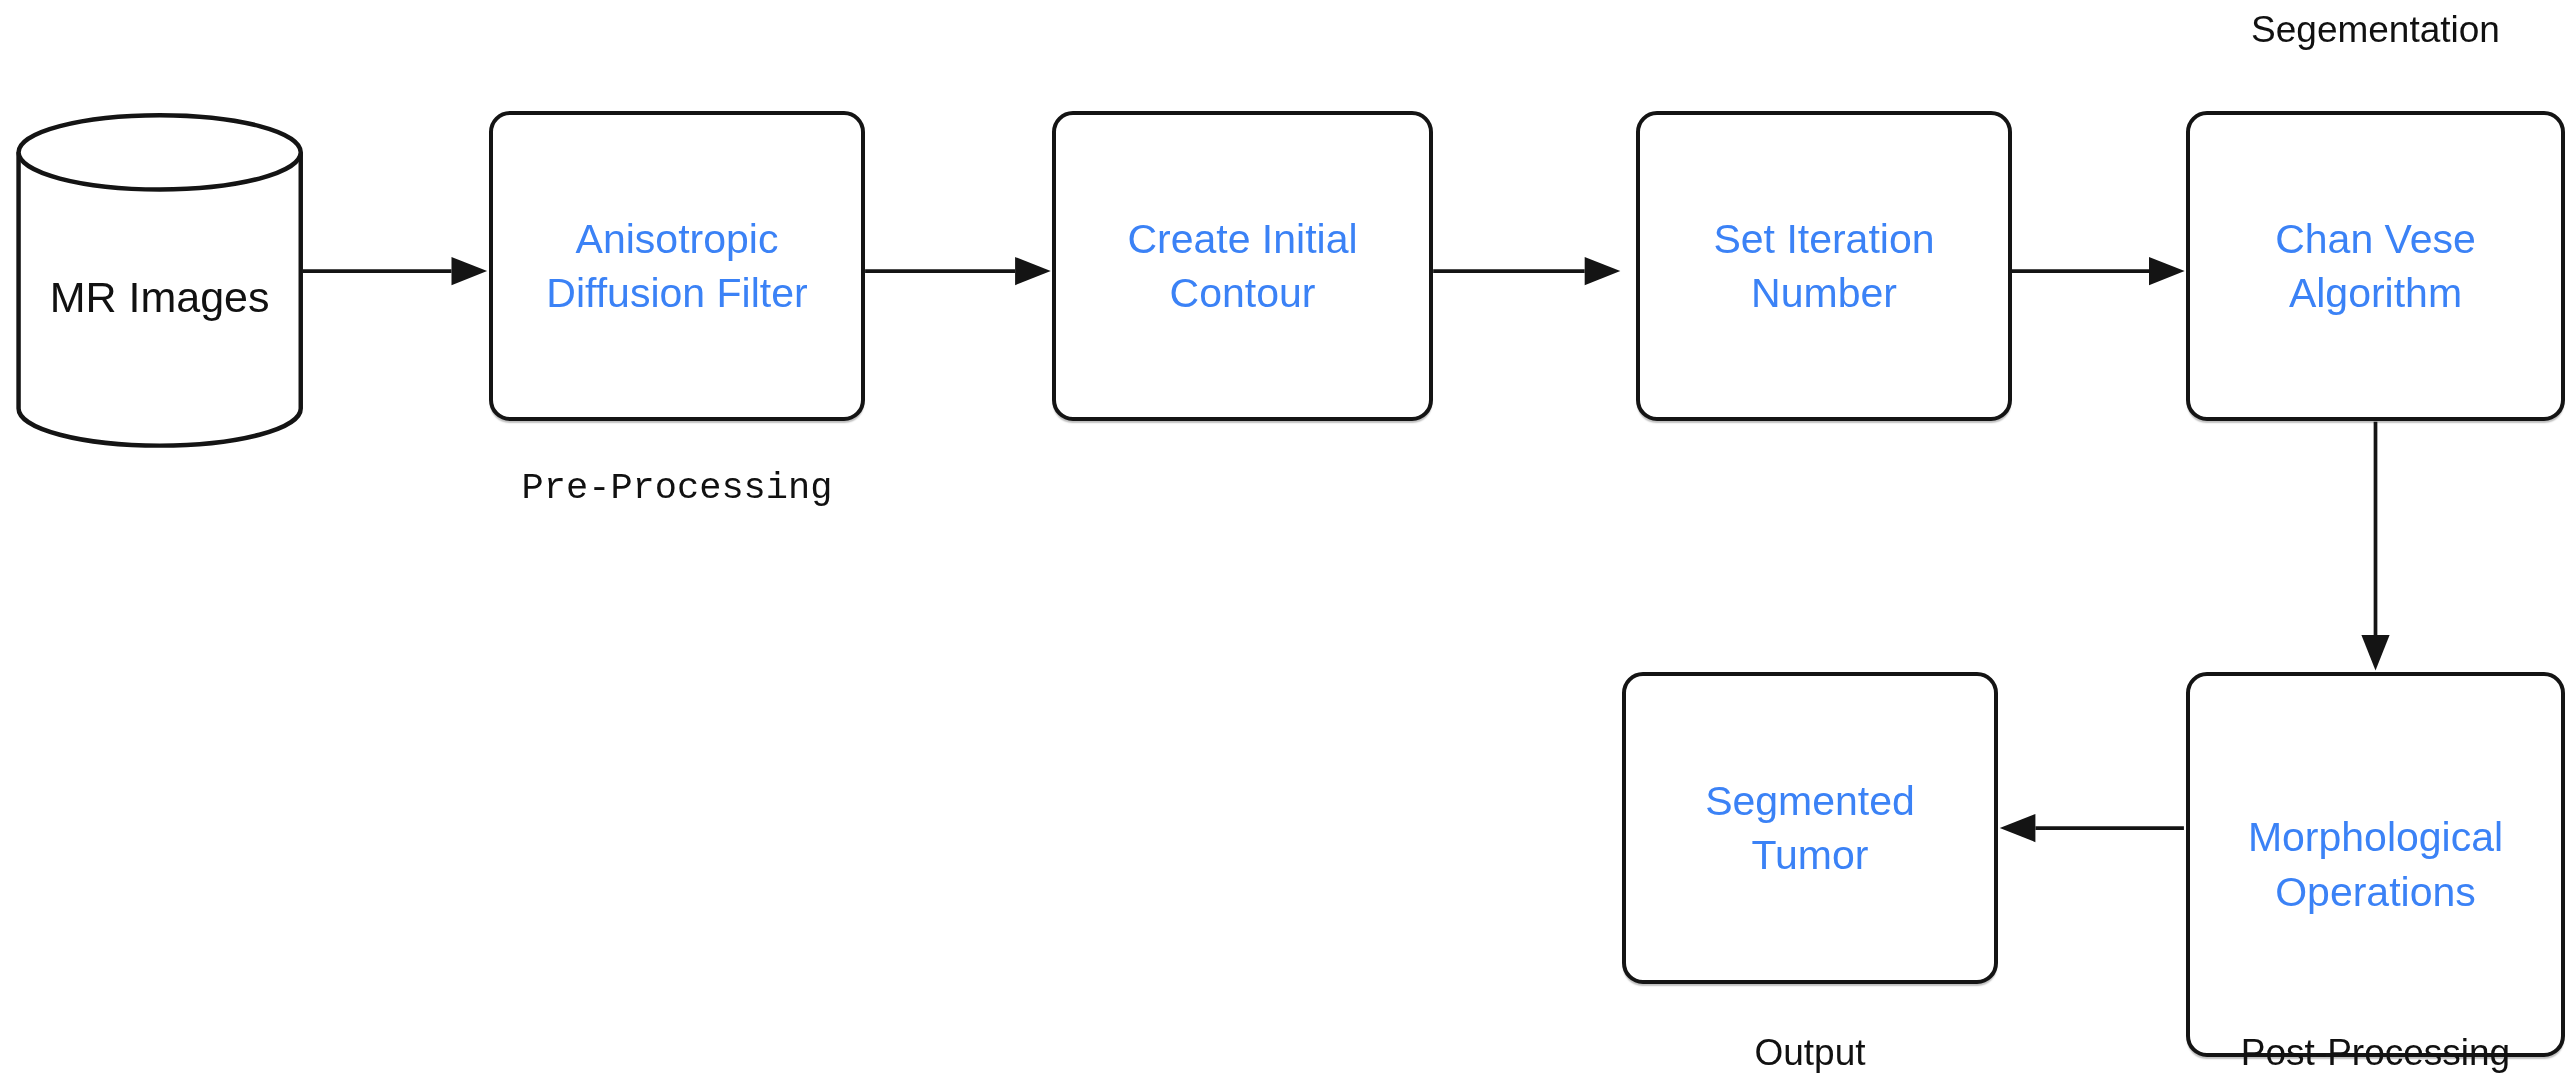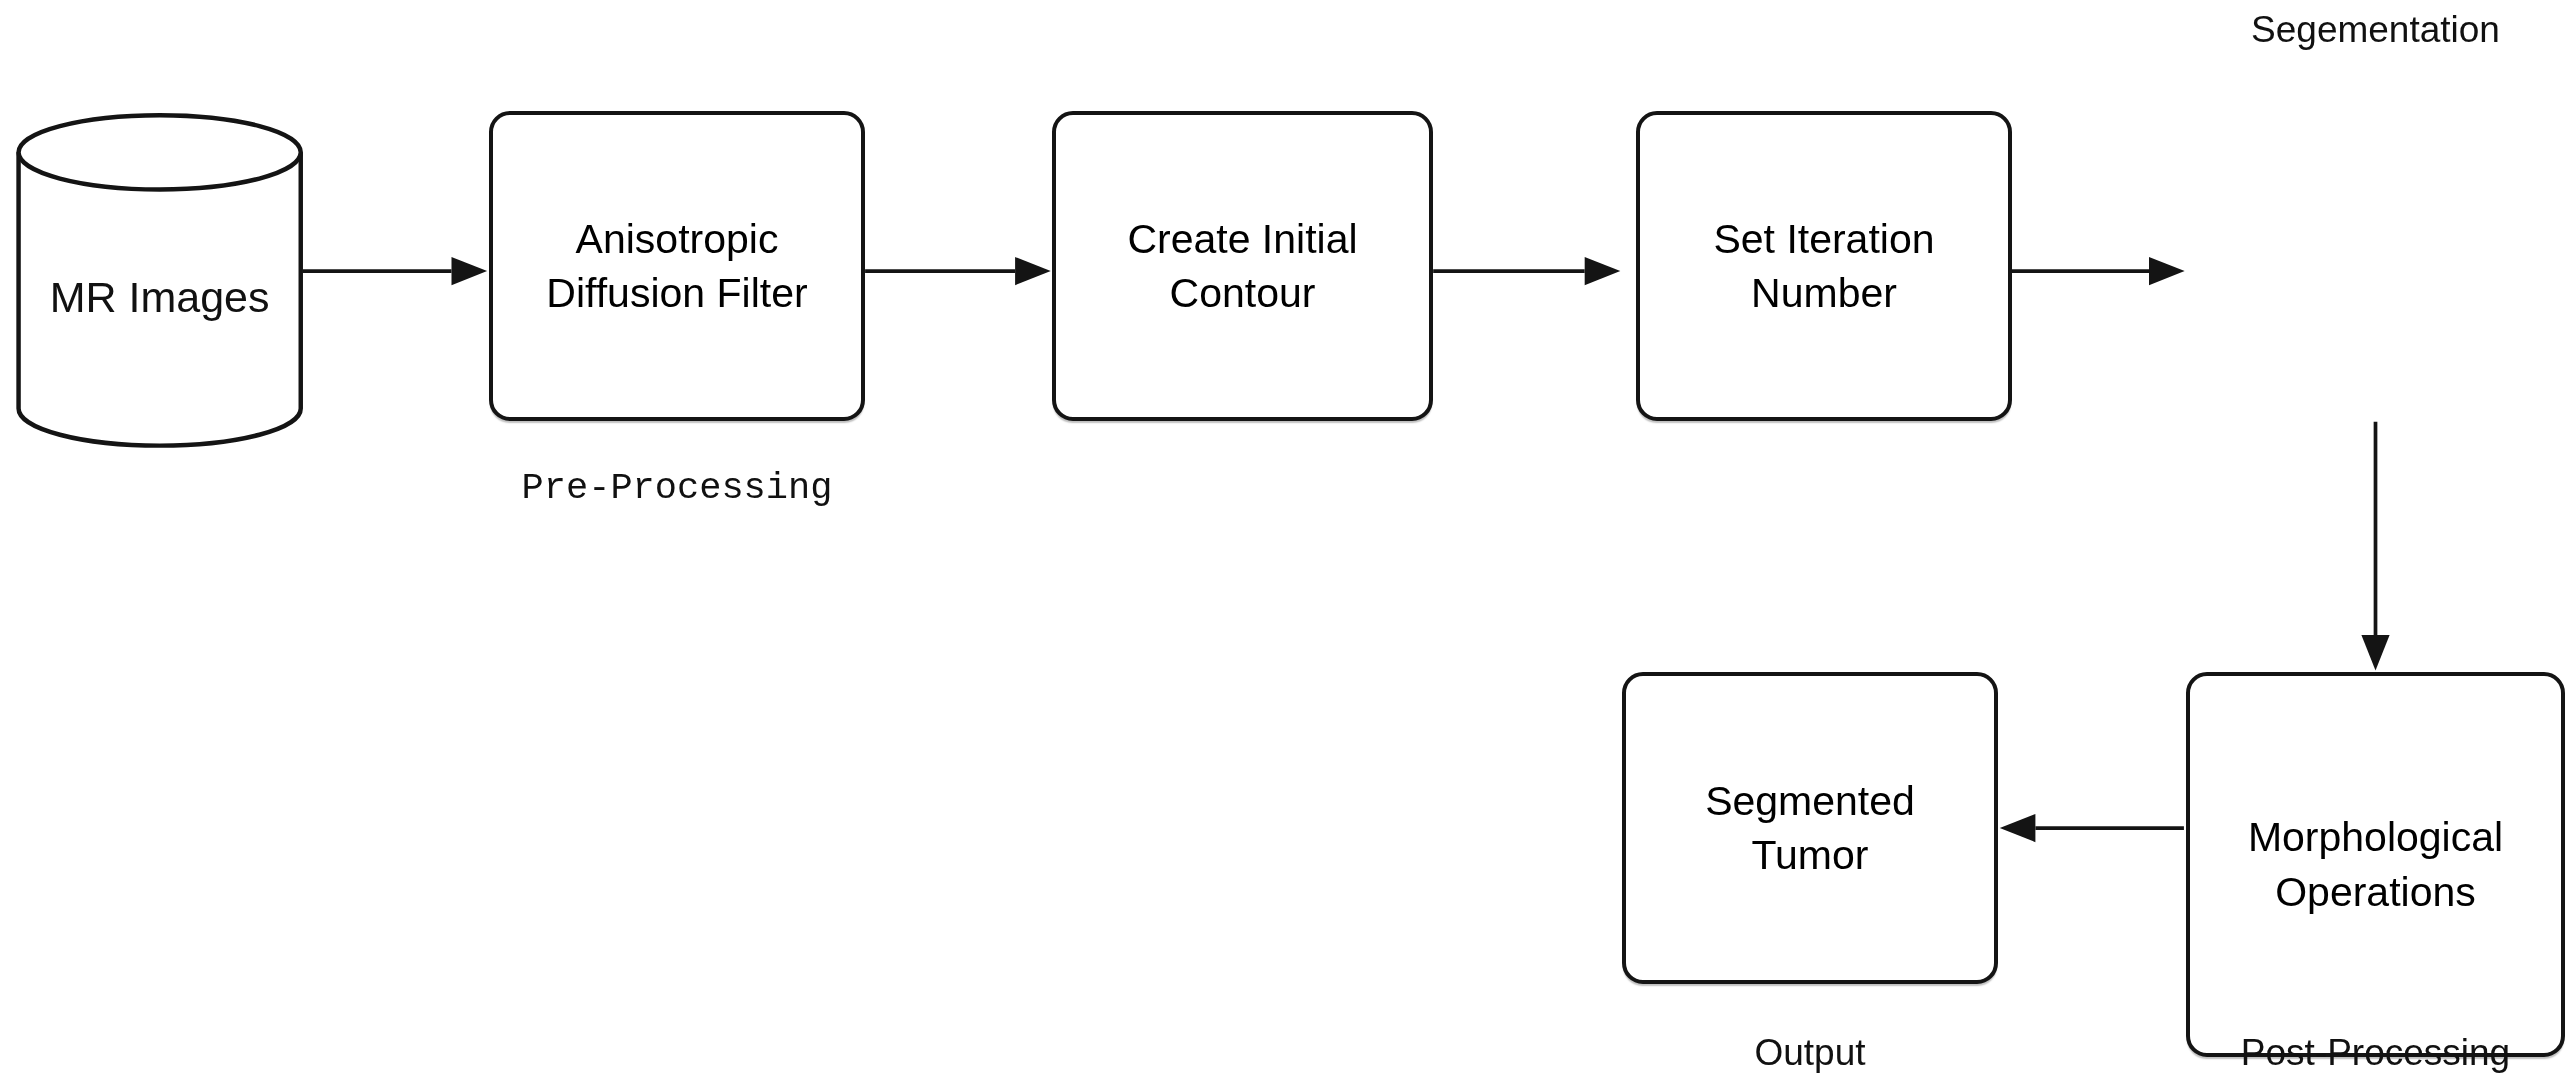--- a/index.html
+++ b/index.html
@@ -26,21 +26,21 @@
     box-sizing: border-box;
     border: 4.5px solid #141414;
     border-radius: 21px;
     background: #ffffff;
     display: flex;
     align-items: center;
     justify-content: center;
     text-align: center;
     font-size: 41px;
     line-height: 1.32;
-    color: #000000;
+    color: #3b82f6;
     white-space: pre-line;
     box-shadow: 0 3px 1.5px -1.5px rgba(0,0,0,0.25);
   }
   .cyl-label {
     position: absolute;
     display: flex;
     align-items: center;
     justify-content: center;
     text-align: center;
     font-size: 43px;
@@ -116,20 +116,22 @@
 
   <div class="node-box" id="box-adf">Anisotropic
 Diffusion Filter</div>
 
   <div class="node-box" id="box-cic">Create Initial
 Contour</div>
 
   <div class="node-box" id="box-sin">Set Iteration
 Number</div>
 
+  <div class="node-box" id="box-cva">Chan Vese
+Algorithm</div>
 
   <div class="node-box" id="box-st">Segmented
 Tumor</div>
 
   <div class="node-box" id="box-mo">Morphological
 Operations</div>
 
   <div class="stage-label" id="lbl-seg">Segementation</div>
 
   <div class="stage-label" id="lbl-pre">Pre-Processing</div>

